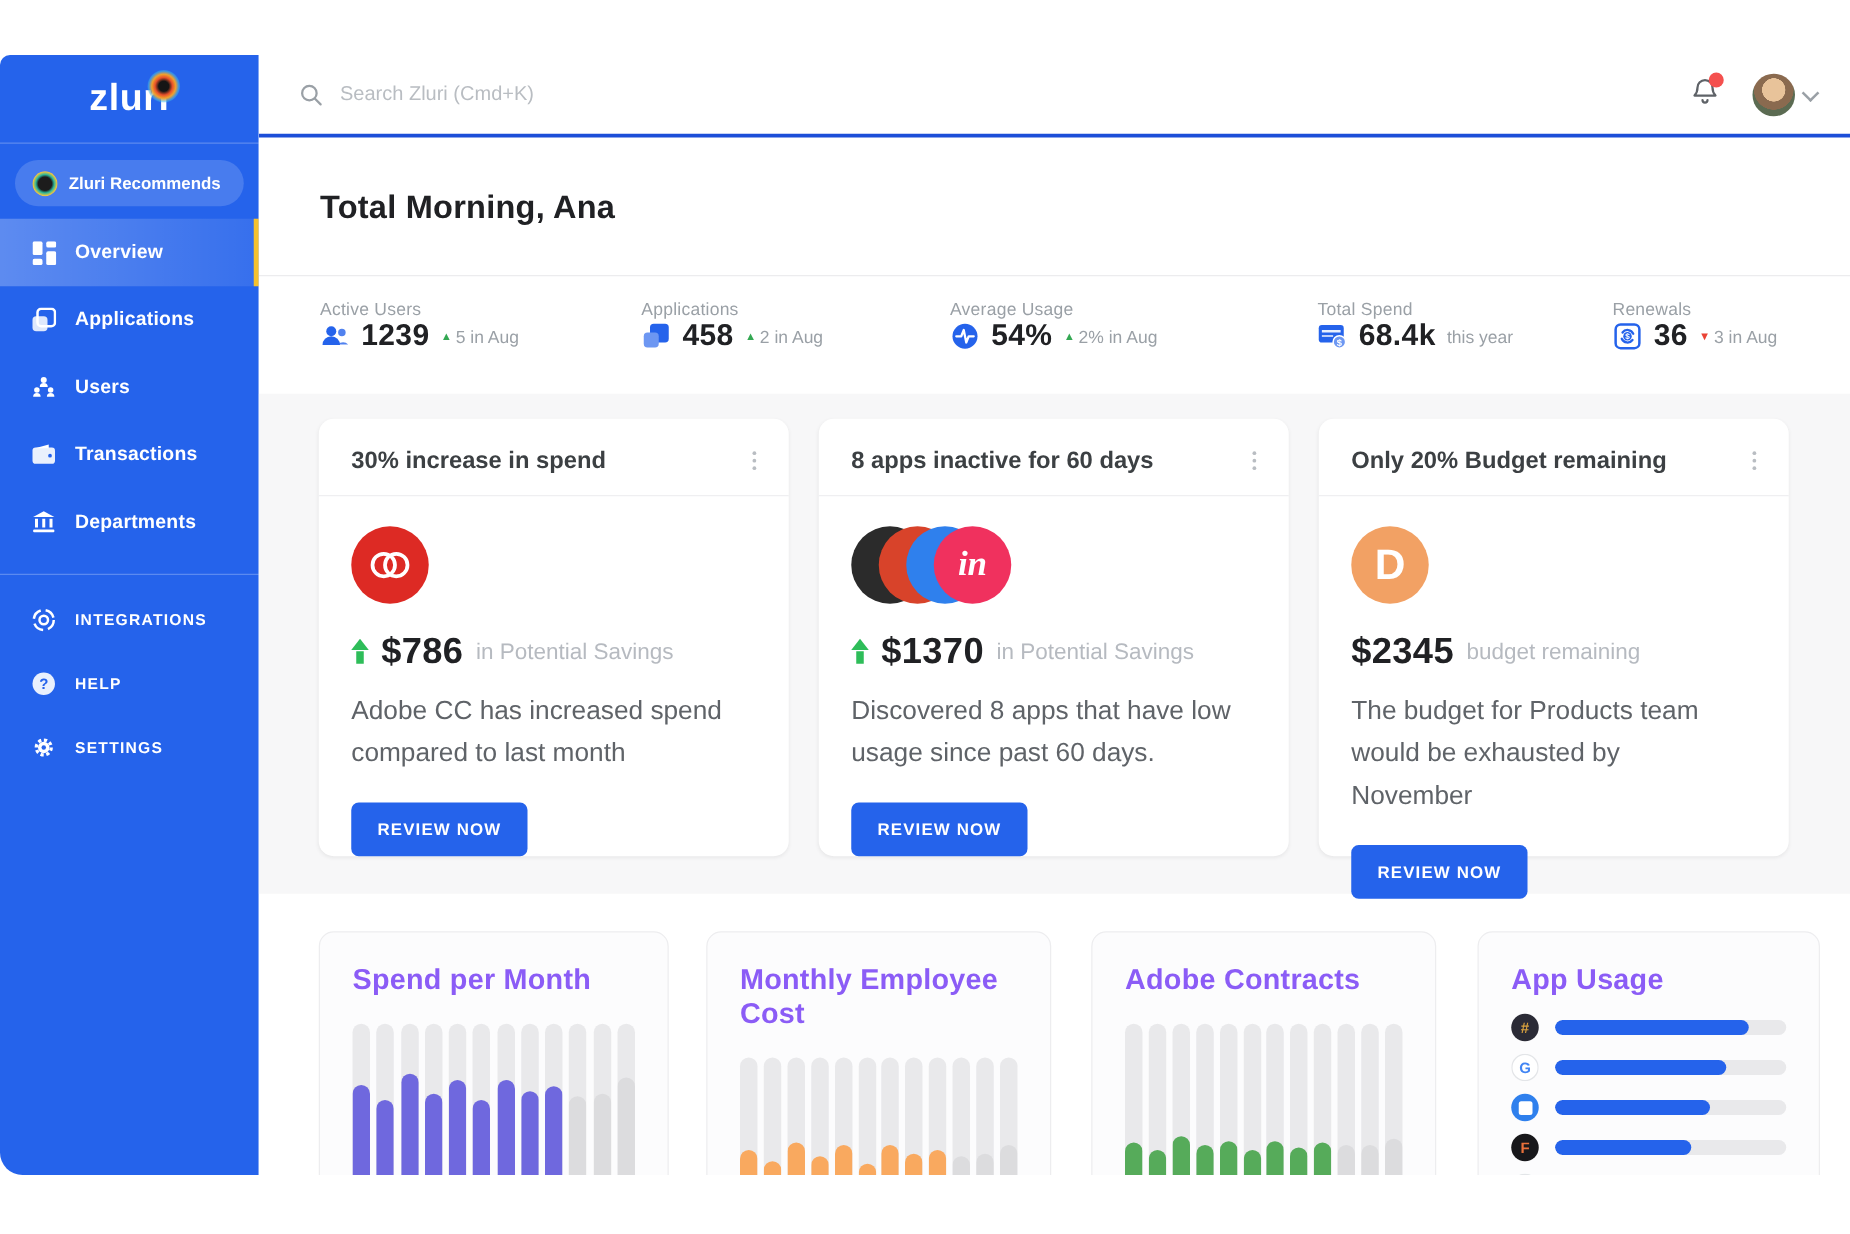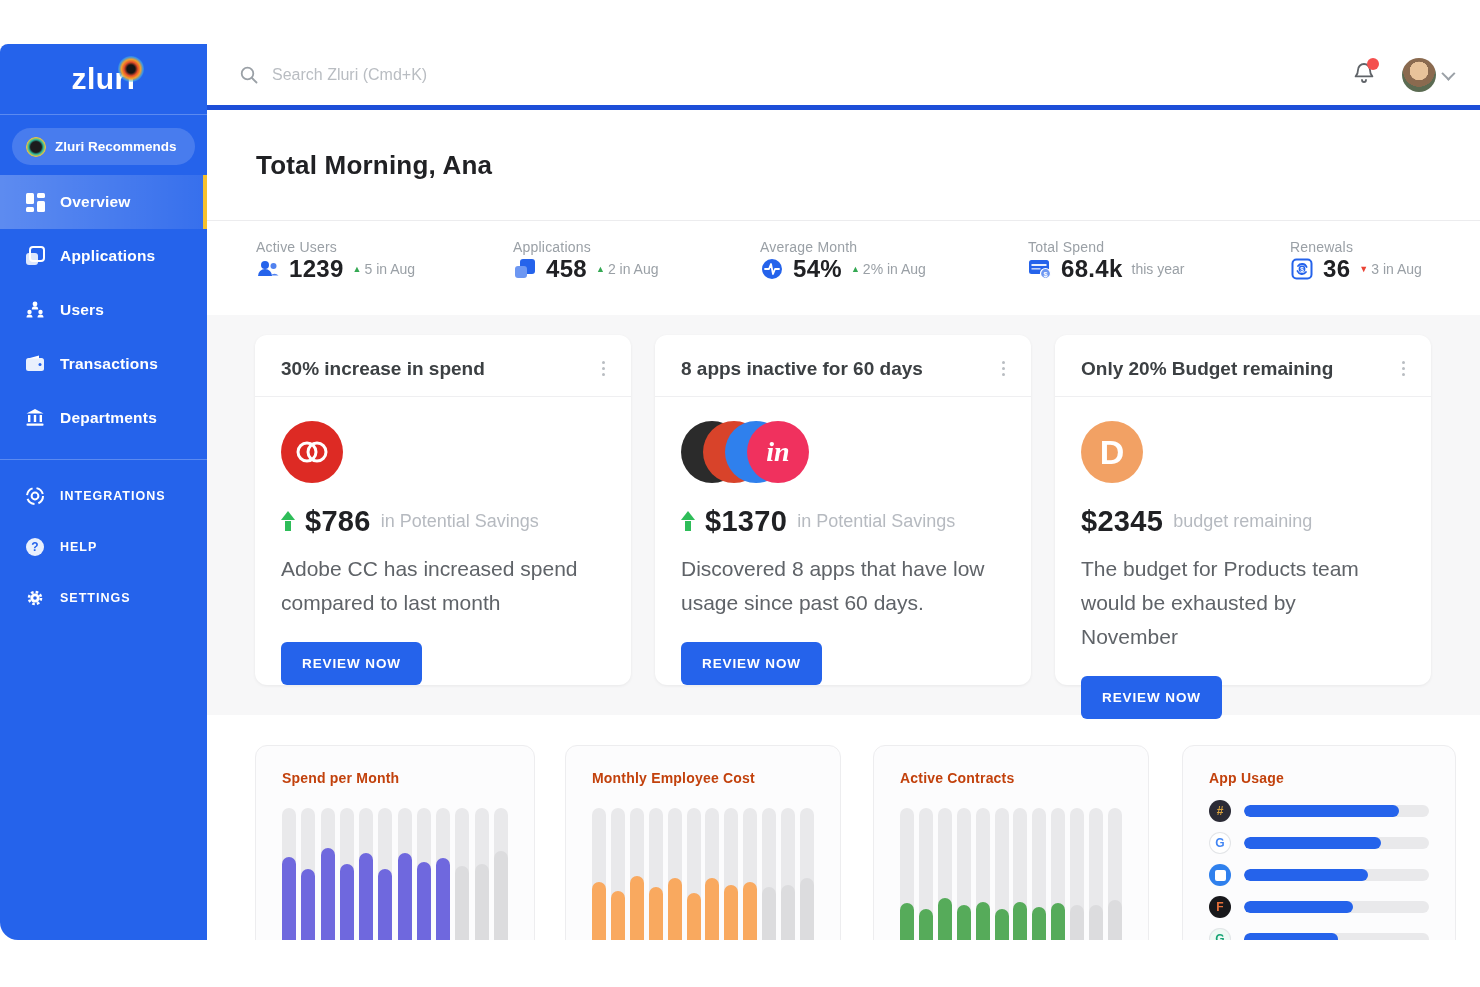--- a/index.html
+++ b/index.html
@@ -31,21 +31,21 @@
   .nav-icon { width:22px; height:22px; display:flex; align-items:center; justify-content:center; }
   .nav-icon svg { display:block; }
   .secondary { margin-top:10px; }
   .secondary .nav-item { height:51px; }
   .secondary .nav-label { font-size:12.5px; font-weight:bold; letter-spacing:1px; }
 
   
   .main { position:absolute; left:207px; top:0; width:1273px; height:896px; background:#fff; overflow:hidden; }
 
   .topbar { position:relative; height:66px; display:flex; align-items:center;
-    border-bottom:5px solid #1d4ed8; padding:0 28px 0 33px; }
+    border-bottom:3px solid #1d4ed8; padding:0 28px 0 33px; }
   .search-box { display:flex; align-items:center; gap:14px; flex:1; }
   .search-input { border:none; outline:none; font-size:16px; color:#3c4043; width:420px;
     font-family:"Liberation Sans", sans-serif; background:transparent; }
   .search-input::placeholder { color:#b9bdc2; }
   .topbar-right { display:flex; align-items:center; gap:26px; }
   .bell-wrap { position:relative; cursor:pointer; }
   .bell-dot { position:absolute; right:-3px; top:-3px; width:12px; height:12px; border-radius:50%;
     background:#f4504e; }
   .avatar-wrap { display:flex; align-items:center; gap:6px; cursor:pointer; }
   .avatar { width:34px; height:34px; border-radius:50%;
@@ -96,21 +96,21 @@
   .amount { font-size:29px; font-weight:bold; color:#202124; letter-spacing:0.3px; }
   .amount-suffix { font-size:18px; color:#b6bac0; }
   .rec-desc { margin-top:14px; font-size:21px; color:#5f6368; line-height:1.62; max-width:310px; }
   .review-btn { margin-top:22px; background:#2563eb; color:#fff; border:none; border-radius:6px;
     font-size:13.5px; font-weight:bold; letter-spacing:0.9px; padding:14px 21px; cursor:pointer;
     font-family:"Liberation Sans", sans-serif; }
 
   
   .chart-card { position:absolute; top:701px; height:260px; background:#fcfcfd;
     border:1px solid #ededef; border-radius:12px; padding:24px 26px 0 26px; }
-  .chart-title { font-size:14px; font-weight:600; color:#c2410c; letter-spacing:0.2px; }
+  .chart-title { font-size:23px; font-weight:600; color:#8b5cf6; letter-spacing:0.2px; }
   .vbars { display:flex; justify-content:space-between; margin-top:22px; height:185px; }
   .vtrack { width:14px; height:180px; background:#e9e9eb; border-radius:7px; position:relative; overflow:hidden; }
   .vfill { position:absolute; bottom:0; left:0; width:100%; border-radius:7px; }
   .usage-rows { margin-top:14px; display:flex; flex-direction:column; gap:10px; }
   .usage-row { display:flex; align-items:center; gap:13px; }
   .usage-icon { width:22px; height:22px; border-radius:50%; flex:0 0 auto; display:flex;
     align-items:center; justify-content:center; font-size:12px; font-weight:bold; overflow:hidden; }
   .shape-doc { width:11px; height:11px; background:#fff; border-radius:2px; }
   .htrack { flex:1; height:12px; background:#e9e9eb; border-radius:6px; position:relative; overflow:hidden; }
   .hfill { position:absolute; left:0; top:0; height:100%; background:#2563eb; border-radius:6px; }
@@ -286,37 +286,37 @@
           </span>
           <span class="stat-value">458</span>
           <span class="stat-delta">
               <span class="tri up">▲</span>
               <span>2 in Aug</span>
             </span>
         </div>
       </div>
 
       <div class="stat" style="left:553px">
-        <div class="stat-label">Average Month</div>
+        <div class="stat-label">Average Usage</div>
         <div class="stat-line">
           <span class="stat-icon">
             <svg width="22" height="22" viewBox="0 0 22 22">
                 <circle cx="11" cy="11" r="10" fill="#2563eb"></circle>
                 <polyline points="4,11 8,11 10,6 12,16 14,11 18,11" fill="none" stroke="#fff" stroke-width="1.8" stroke-linejoin="round" stroke-linecap="round"></polyline>
               </svg>
           </span>
           <span class="stat-value">54%</span>
           <span class="stat-delta">
               <span class="tri up">▲</span>
               <span>2% in Aug</span>
             </span>
         </div>
       </div>
 
-      <div class="stat" style="left:821px">
+      <div class="stat" style="left:847px">
         <div class="stat-label">Total Spend</div>
         <div class="stat-line">
           <span class="stat-icon">
             <svg width="24" height="22" viewBox="0 0 24 22">
                 <rect x="1" y="2" width="20" height="14" rx="2.5" fill="#2563eb"></rect>
                 <rect x="3.5" y="6" width="15" height="2" fill="#fff" opacity="0.9"></rect>
                 <rect x="3.5" y="10" width="9" height="1.6" fill="#fff" opacity="0.7"></rect>
                 <circle cx="17.5" cy="15.5" r="5" fill="#6d97f2" stroke="#fff" stroke-width="1.2"></circle>
                 <text x="17.5" y="18.6" text-anchor="middle" font-size="7.5" font-weight="bold" fill="#fff" font-family="Liberation Sans, sans-serif">$</text>
               </svg>
@@ -505,21 +505,21 @@
           </div>
           <div class="vtrack">
             <div class="vfill" style="height: 57%; background: rgb(220, 220, 222);"></div>
           </div>
           <div class="vtrack">
             <div class="vfill" style="height: 61%; background: rgb(220, 220, 222);"></div>
           </div>
         </div>
     </div>
     <div class="chart-card" style="left:666px; width:276px">
-      <div class="chart-title">Active Contracts</div>
+      <div class="chart-title">Adobe Contracts</div>
       <div class="vbars">
           <div class="vtrack">
             <div class="vfill" style="height: 47%; background: rgb(86, 171, 90);"></div>
           </div>
           <div class="vtrack">
             <div class="vfill" style="height: 44%; background: rgb(86, 171, 90);"></div>
           </div>
           <div class="vtrack">
             <div class="vfill" style="height: 50%; background: rgb(86, 171, 90);"></div>
           </div>

